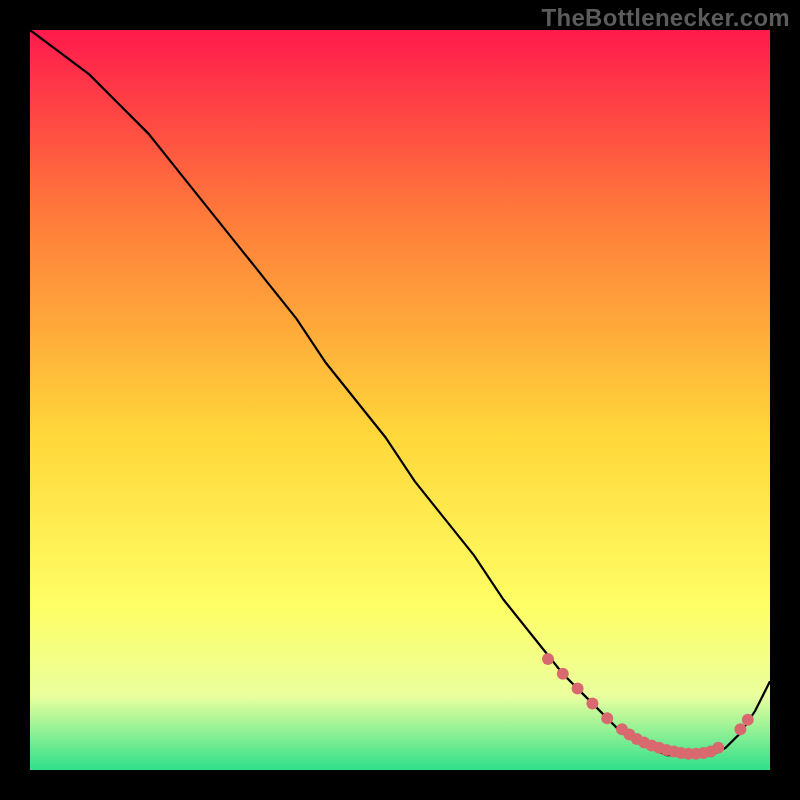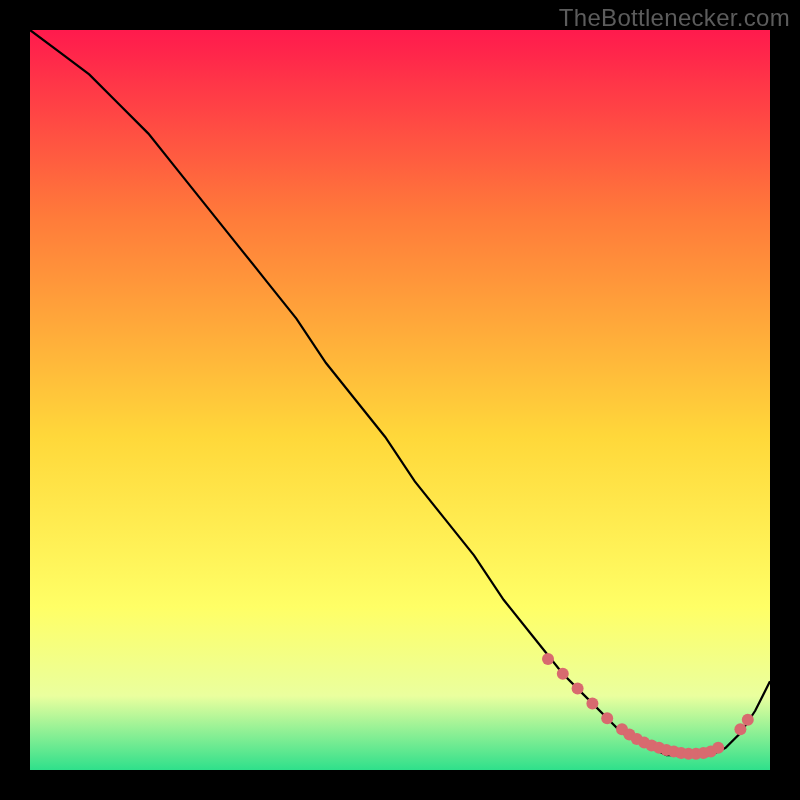--- a/index.html
+++ b/index.html
@@ -16,21 +16,21 @@
     width: 800px;
     height: 800px;
     background: #000;
   }
   .watermark {
     position: absolute;
     top: 4px;
     right: 10px;
     color: #5c5c5c;
     font-size: 24px;
-    font-weight: 400;
+    font-weight: 700;
     letter-spacing: 0.3px;
     z-index: 3;
   }
   .plot-area {
     position: absolute;
     left: 30px;
     top: 30px;
     width: 740px;
     height: 740px;
     overflow: hidden;

